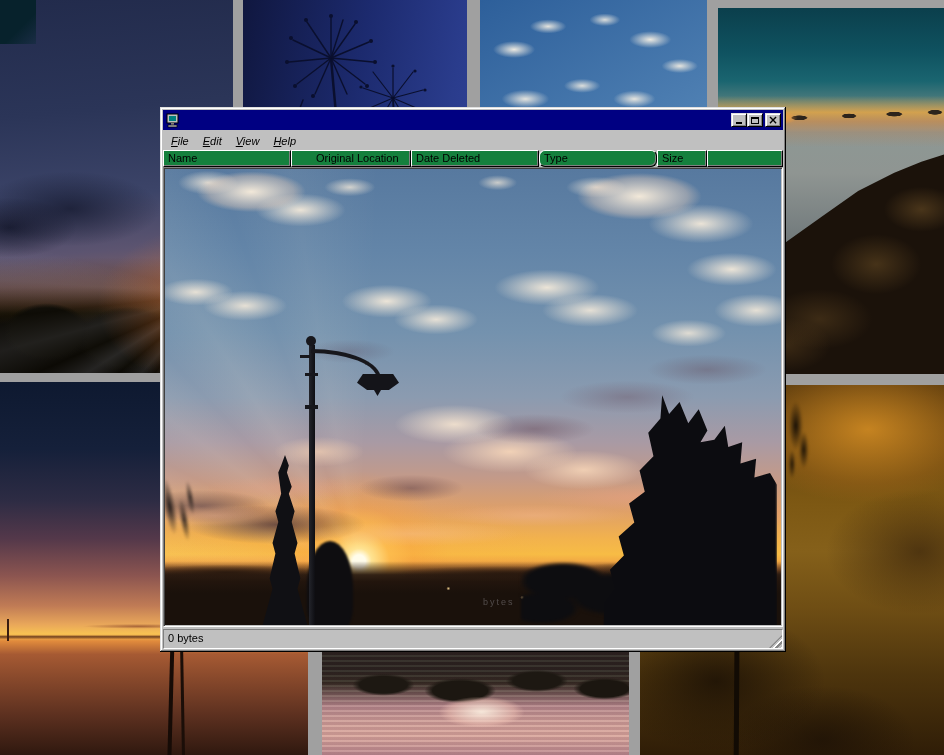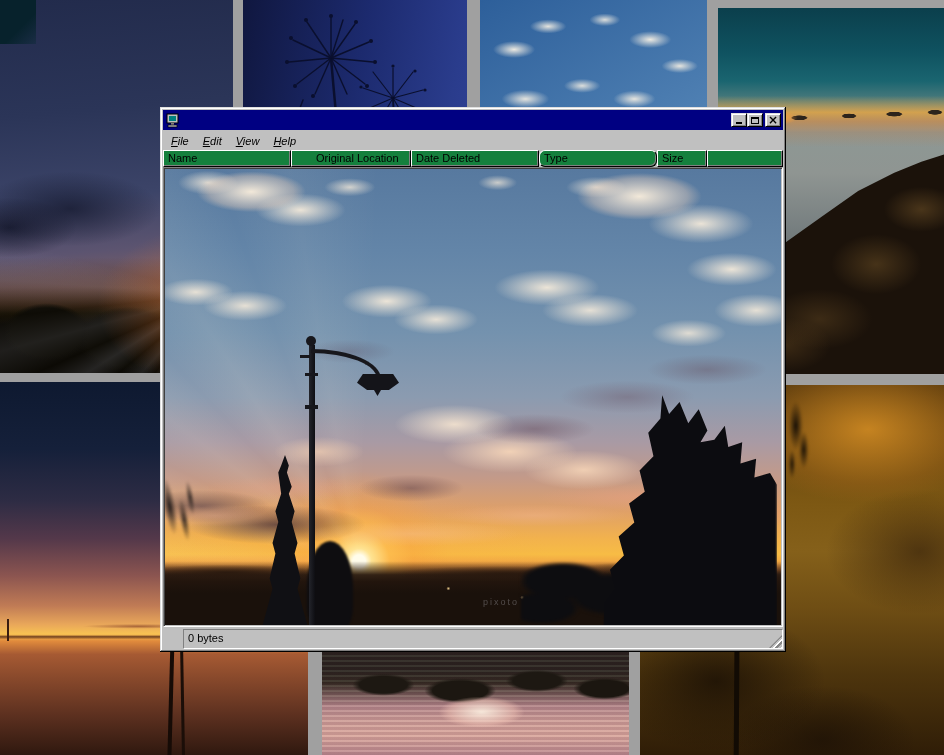--- a/index.html
+++ b/index.html
@@ -178,21 +178,21 @@
     radial-gradient(ellipse 50px 22px at 15% 70%, #0d0d10 0 60%, transparent 75%);}
   .left-twigs{position:absolute;left:-8px;top:294px;width:48px;height:104px;filter:blur(1px);transform:rotate(-10deg);background:
     radial-gradient(ellipse 8px 40px at 30% 40%, rgba(18,16,18,.9), transparent 72%),
     radial-gradient(ellipse 6px 30px at 55% 55%, rgba(18,16,18,.85), transparent 72%),
     radial-gradient(ellipse 5px 24px at 75% 35%, rgba(18,16,18,.8), transparent 72%);}
   .watermark{position:absolute;left:318px;top:428px;font-size:9px;letter-spacing:2px;color:rgba(205,205,215,.3);}
 
   #statusbar{height:20px;margin-top:2px;display:flex;align-items:stretch;flex:0 0 auto;position:relative;}
   .spanel{border:1px solid;border-color:#808080 #fff #fff #808080;padding:2px 4px 0 4px;box-sizing:border-box;white-space:nowrap;overflow:hidden;}
   .sp-objects{width:146px;margin-right:3px;}
-  .sp-bytes{flex:1 1 auto;margin-left:20px;}
+  .sp-bytes{flex:1 1 auto;}
   .grip{position:absolute;right:1px;bottom:1px;width:13px;height:13px;clip-path:polygon(100% 0,100% 100%,0 100%);
     background:repeating-linear-gradient(135deg,#c0c0c0 0 2px,#fff 2px 3px,#868686 3px 5px);}
 </style>
 </head>
 <body>
 
 <div class="tile" id="tile-a">
   <div class="tile" id="tile-a-corner"></div>
 </div>
 <div class="tile" id="tile-b1">
@@ -315,21 +315,21 @@
       <div class="canopy"></div>
       <div class="right-tree"></div>
       <div class="lamp-pole"></div>
       <div class="lamp-ball"></div>
       <div class="lamp-arm"></div>
       <div class="lamp-head"></div>
       <div class="lamp-nub"></div>
       <div class="lamp-ring1"></div>
       <div class="lamp-ring2"></div>
       <div class="lamp-bracket"></div>
-      <div class="watermark">pixoto</div>
+      <div class="watermark">bytes</div>
     </div>
   </div>
 
   <div id="statusbar">
     <div class="spanel sp-bytes">0 bytes</div>
     <div class="grip"></div>
   </div>
 </div>
 
 </body></html>

